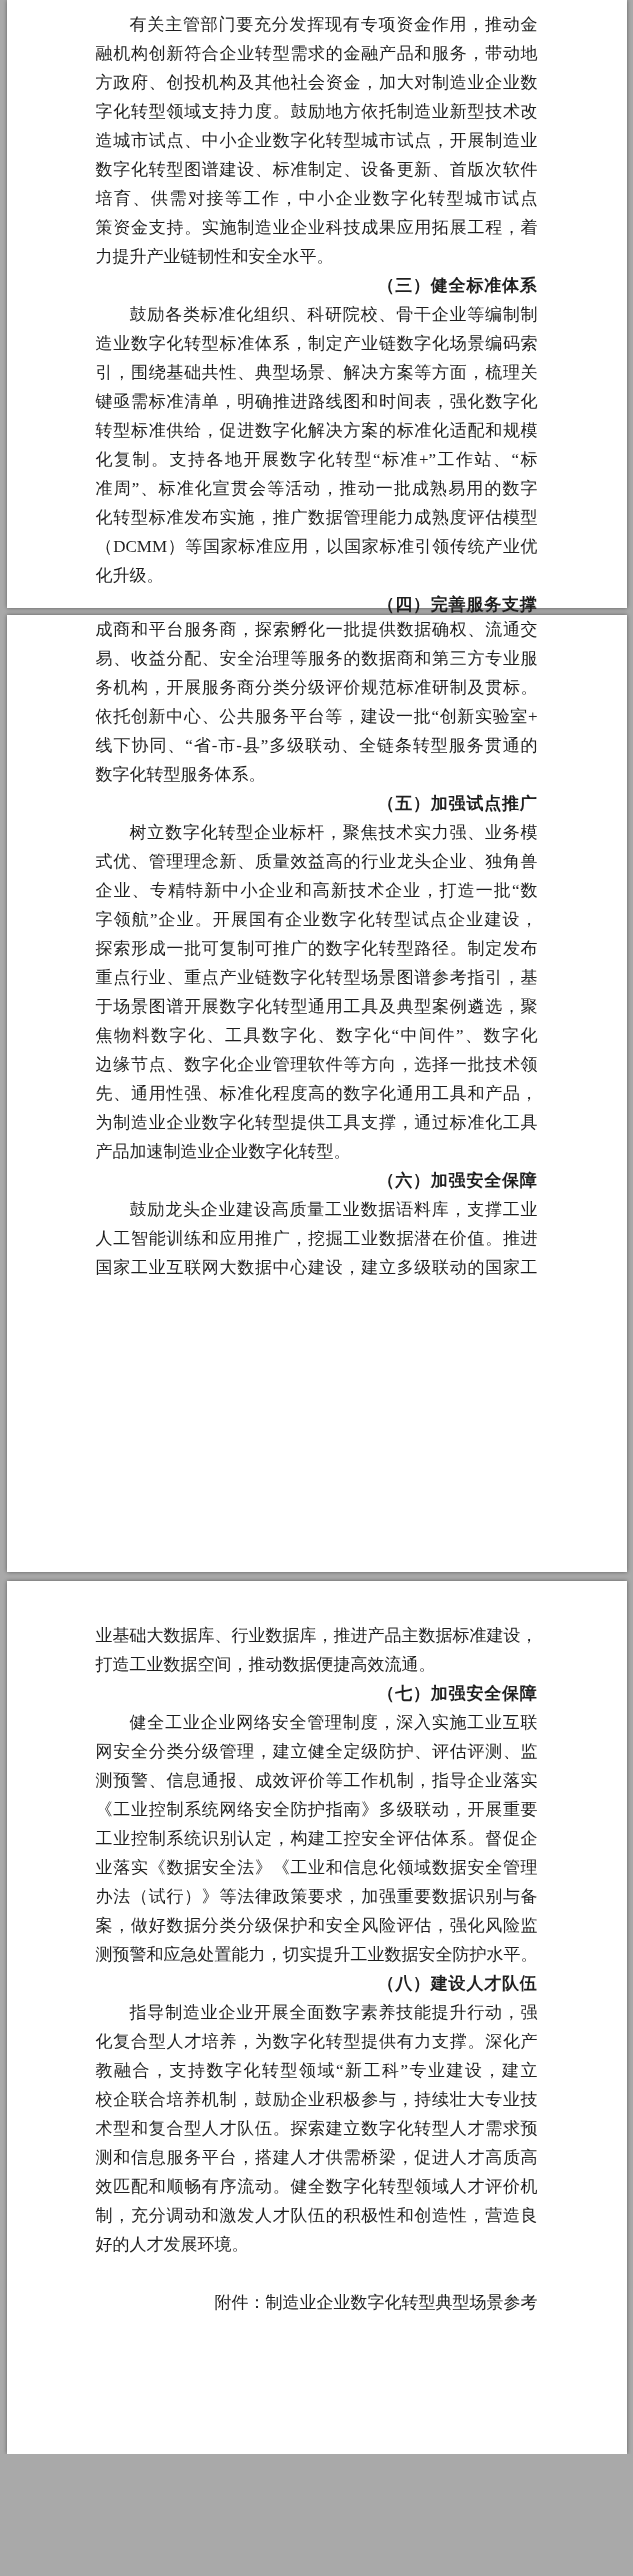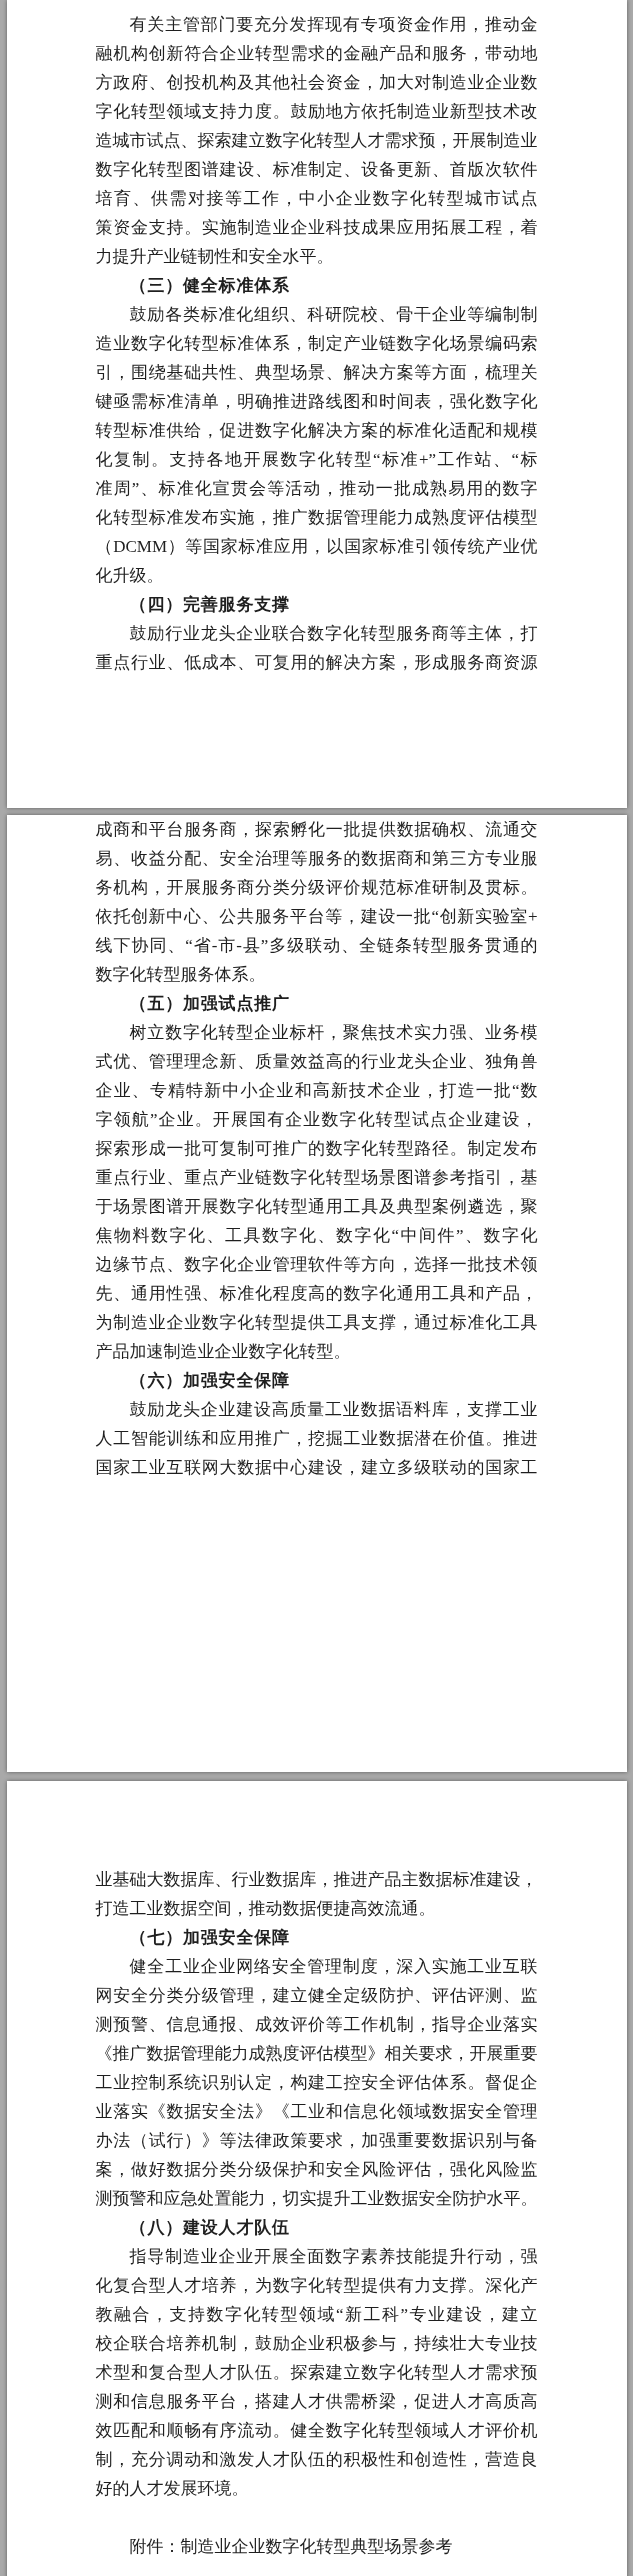--- a/index.html
+++ b/index.html
@@ -21,56 +21,56 @@
   .page{
     width:620px;
     margin-left:6.6px;
     background:var(--page-bg);
     box-sizing:border-box;
     padding-left:89px;
     padding-right:89px;
     box-shadow:0 0 4.1px rgba(0,0,0,0.45);
     position:relative;
   }
-  .page-1{height:808px;padding-top:9.8px;margin-bottom:7.4px;}
+  .page-1{height:608px;padding-top:9.8px;margin-bottom:7.4px;}
   .page-2{height:957px;margin-bottom:8.2px;}
-  .page-3{height:873px;padding-top:84px;}
+  .page-3{height:873px;padding-top:40px;}
   .ln{
     height:29px;
     line-height:29px;
     font-size:17px;
     white-space:nowrap;
     overflow:visible;
     text-align:left;
   }
   .ln.just{
     white-space:normal;
     text-align:justify;
     text-align-last:justify;
     text-justify:inter-character;
   }
-  .ln.ind{text-indent:2em;}
+  .ln.ind{text-indent:2em;text-align:right;}
   .ln.head{
     font-weight:bold;
     font-family:"Liberation Sans","DejaVu Sans",sans-serif;
     letter-spacing:0.8px;
   }
   .ln.blank{visibility:hidden;}
 </style>
 </head>
 <body>
 
 <div class="canvas">
   <div id="pages-root">
       <div class="page page-1">
         <div class="ln just ind">有关主管部门要充分发挥现有专项资金作用，推动金</div>
         <div class="ln just">融机构创新符合企业转型需求的金融产品和服务，带动地</div>
         <div class="ln just">方政府、创投机构及其他社会资金，加大对制造业企业数</div>
         <div class="ln just">字化转型领域支持力度。鼓励地方依托制造业新型技术改</div>
-        <div class="ln just">造城市试点、探索建立数字化转型人才需求预，开展制造业</div>
+        <div class="ln just">造城市试点、中小企业数字化转型城市试点，开展制造业</div>
         <div class="ln just">数字化转型图谱建设、标准制定、设备更新、首版次软件</div>
         <div class="ln just">培育、供需对接等工作，中小企业数字化转型城市试点</div>
         <div class="ln just">策资金支持。实施制造业企业科技成果应用拓展工程，着</div>
         <div class="ln">力提升产业链韧性和安全水平。</div>
         <div class="ln head ind">（三）健全标准体系</div>
         <div class="ln just ind">鼓励各类标准化组织、科研院校、骨干企业等编制制</div>
         <div class="ln just">造业数字化转型标准体系，制定产业链数字化场景编码索</div>
         <div class="ln just">引，围绕基础共性、典型场景、解决方案等方面，梳理关</div>
         <div class="ln just">键亟需标准清单，明确推进路线图和时间表，强化数字化</div>
         <div class="ln just">转型标准供给，促进数字化解决方案的标准化适配和规模</div>
@@ -108,21 +108,21 @@
         <div class="ln just">人工智能训练和应用推广，挖掘工业数据潜在价值。推进</div>
         <div class="ln just">国家工业互联网大数据中心建设，建立多级联动的国家工</div>
       </div>
       <div class="page page-3">
         <div class="ln just">业基础大数据库、行业数据库，推进产品主数据标准建设，</div>
         <div class="ln">打造工业数据空间，推动数据便捷高效流通。</div>
         <div class="ln head ind">（七）加强安全保障</div>
         <div class="ln just ind">健全工业企业网络安全管理制度，深入实施工业互联</div>
         <div class="ln just">网安全分类分级管理，建立健全定级防护、评估评测、监</div>
         <div class="ln just">测预警、信息通报、成效评价等工作机制，指导企业落实</div>
-        <div class="ln just">《推广数据管理能力成熟度评估模型》相关要求，开展重要</div>
+        <div class="ln just">《工业控制系统网络安全防护指南》多级联动，开展重要</div>
         <div class="ln just">工业控制系统识别认定，构建工控安全评估体系。督促企</div>
         <div class="ln just">业落实《数据安全法》《工业和信息化领域数据安全管理</div>
         <div class="ln just">办法（试行）》等法律政策要求，加强重要数据识别与备</div>
         <div class="ln just">案，做好数据分类分级保护和安全风险评估，强化风险监</div>
         <div class="ln">测预警和应急处置能力，切实提升工业数据安全防护水平。</div>
         <div class="ln head ind">（八）建设人才队伍</div>
         <div class="ln just ind">指导制造业企业开展全面数字素养技能提升行动，强</div>
         <div class="ln just">化复合型人才培养，为数字化转型提供有力支撑。深化产</div>
         <div class="ln just">教融合，支持数字化转型领域“新工科”专业建设，建立</div>
         <div class="ln just">校企联合培养机制，鼓励企业积极参与，持续壮大专业技</div>

